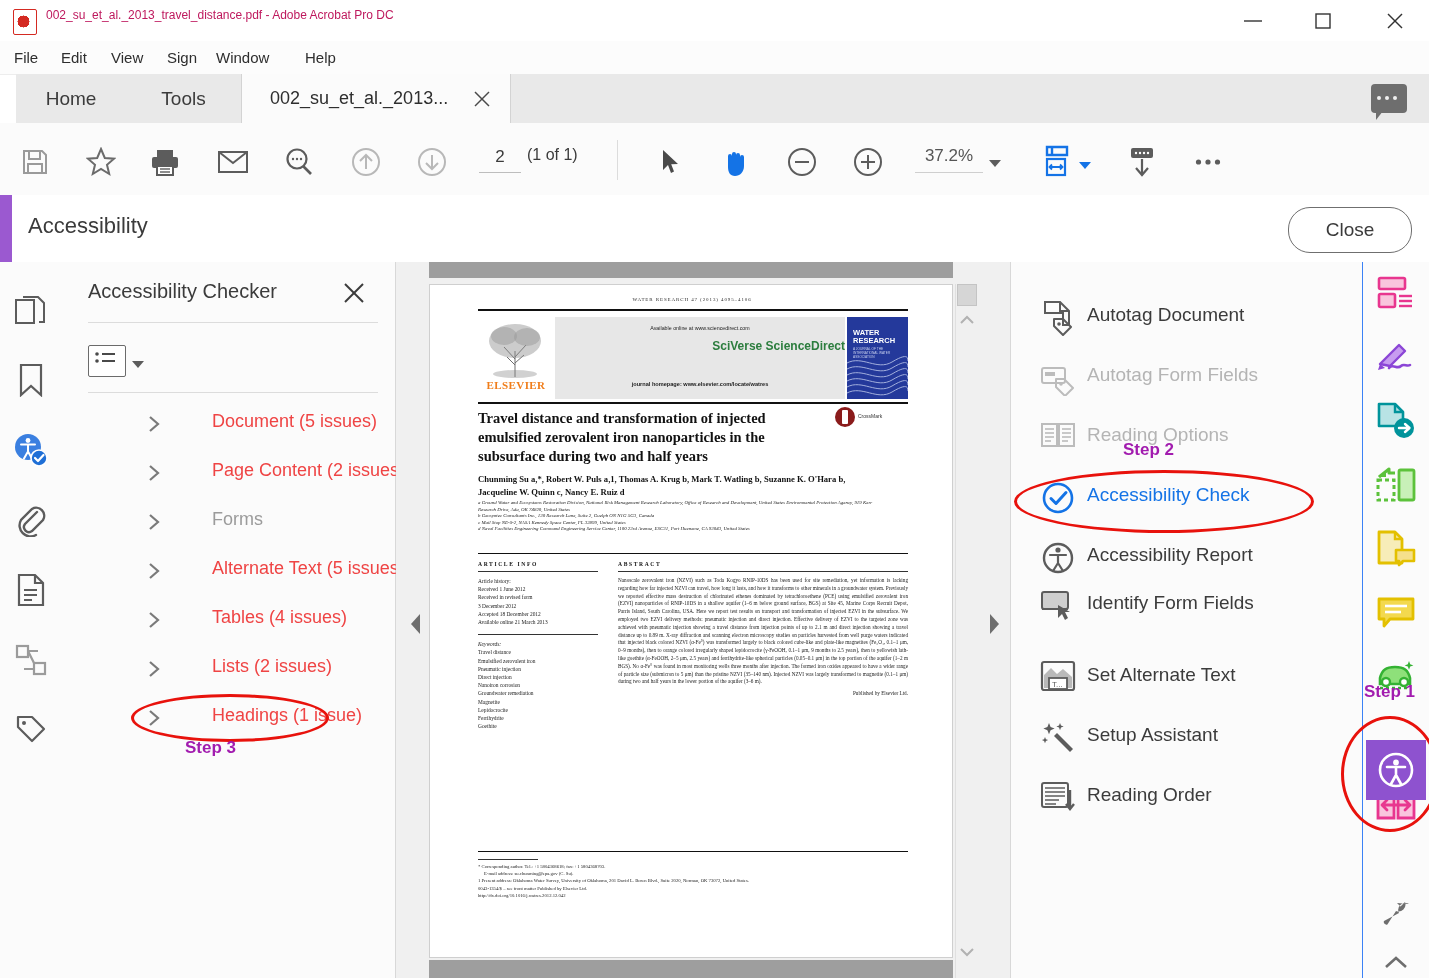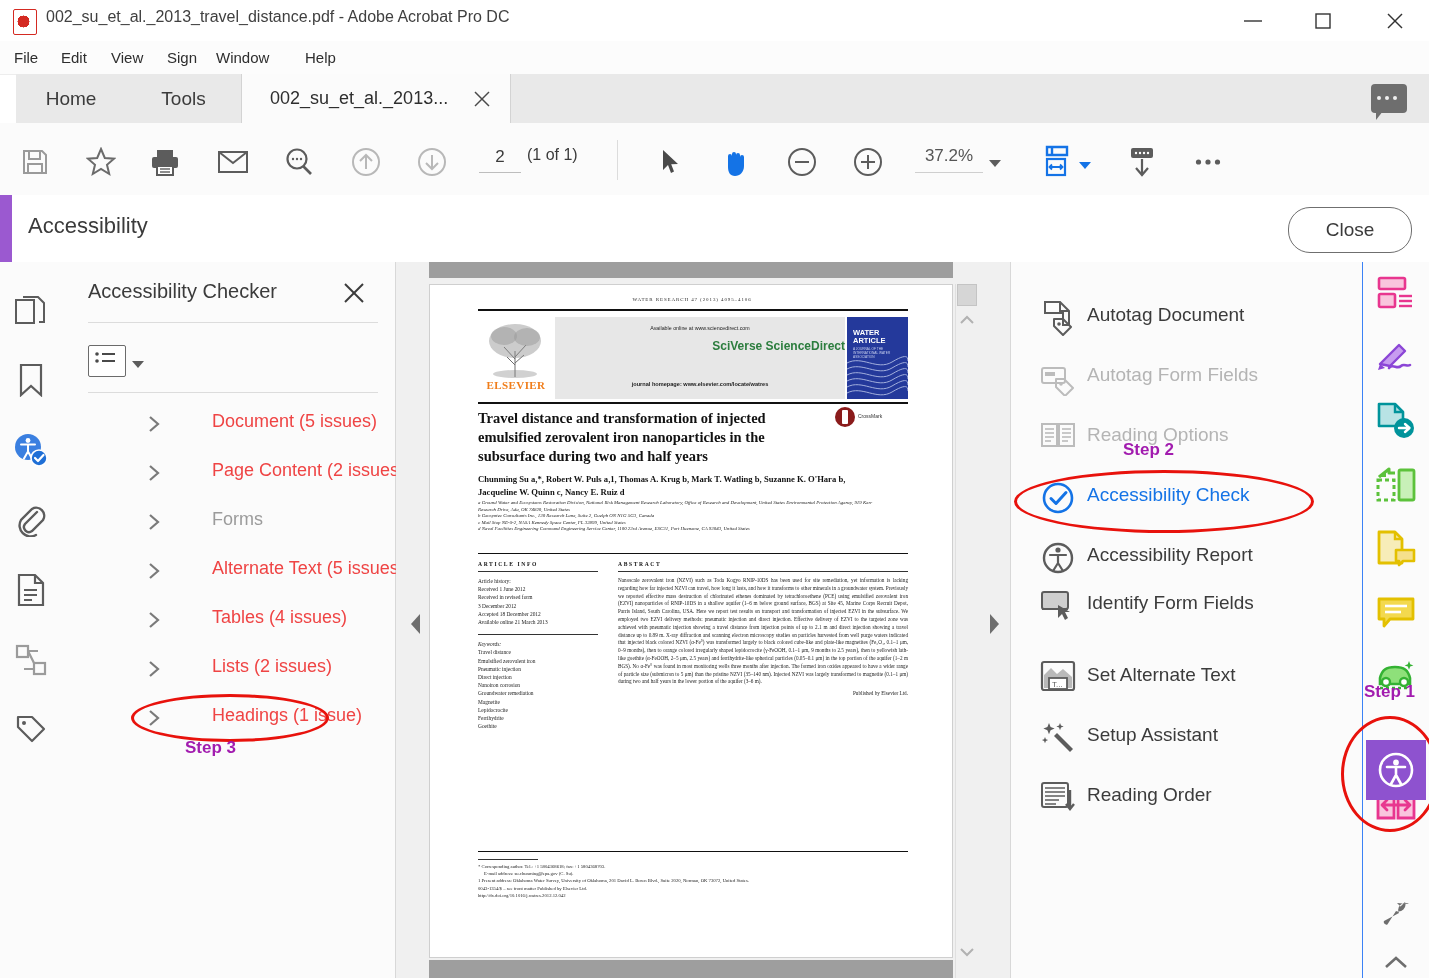--- a/index.html
+++ b/index.html
@@ -14,21 +14,21 @@
 
   
   .titlebar{position:absolute;left:0;top:0;width:1429px;height:41px;background:#fff;}
   .titlebar .pdf-ico{position:absolute;left:13px;top:9px;width:22px;height:24px;
     border:1.6px solid #d42a22;border-radius:2px;background:#fff;}
   .titlebar .pdf-ico:before{content:"";position:absolute;left:3px;top:4px;width:13px;height:15px;
     background:#d42a22;
     -webkit-mask:radial-gradient(circle,#000 60%,transparent 61%);
   }
   .titlebar .pdf-ico .a{position:absolute;left:4px;top:5px;font-size:12px;color:#d42a22;line-height:12px;font-weight:bold;font-family:"Liberation Serif",serif;}
-  .titlebar .t{position:absolute;left:46px;top:8px;font-size:16px;color:#404040;white-space:nowrap;}
+  .titlebar .t{position:absolute;left:46px;top:8px;font-size:12px;color:#be185d;white-space:nowrap;}
   .wbtn{position:absolute;top:0;width:46px;height:41px;cursor:default;}
   .wbtn svg{position:absolute;left:50%;top:50%;transform:translate(-50%,-50%);}
   .wmin{left:1230px;} .wmax{left:1300px;} .wclose{left:1372px;}
 
   
   .menubar{position:absolute;left:0;top:41px;width:1429px;height:33px;background:#fcfcfc;border-bottom:1px solid #ededed;}
   .menubar .mi{position:absolute;top:6px;font-size:15px;color:#2e2e2e;padding:2px 6px;cursor:default;white-space:nowrap;}
 
   
   .tabbar{position:absolute;left:16px;top:74px;width:1429px;height:49px;background:#e9e9e9;border-bottom:1px solid #d8d8d8;}
@@ -488,21 +488,21 @@
             <ellipse cx="31" cy="53" rx="22" ry="4" fill="#8d8d8d" opacity="0.4"></ellipse>
           </svg>
           <div class="els-word">ELSEVIER</div>
         </div>
         <div class="hdr-center">
           <div class="avail">Available online at www.sciencedirect.com</div>
           <div class="sciverse">SciVerse ScienceDirect</div>
           <div class="jhome">journal homepage: www.elsevier.com/locate/watres</div>
         </div>
         <div class="hdr-wr">
-          <div class="wr-txt">WATER ARTICLE</div>
+          <div class="wr-txt">WATER RESEARCH</div>
           <div class="wr-sub">A JOURNAL OF THE INTERNATIONAL WATER ASSOCIATION</div>
           <svg class="wr-waves" viewBox="0 0 61 44" preserveAspectRatio="none">
             <g stroke="#b9c4e8" stroke-width="1" fill="none" opacity="0.85">
               <path d="M0 8 C15 0 30 16 45 7 S61 2 61 6"></path>
               <path d="M0 14 C15 6 30 22 45 13 S61 8 61 12"></path>
               <path d="M0 20 C15 12 30 28 45 19 S61 14 61 18"></path>
               <path d="M0 26 C15 18 30 34 45 25 S61 20 61 24"></path>
               <path d="M0 32 C15 24 30 40 45 31 S61 26 61 30"></path>
               <path d="M0 38 C15 30 30 46 45 37 S61 32 61 36"></path>
             </g>

